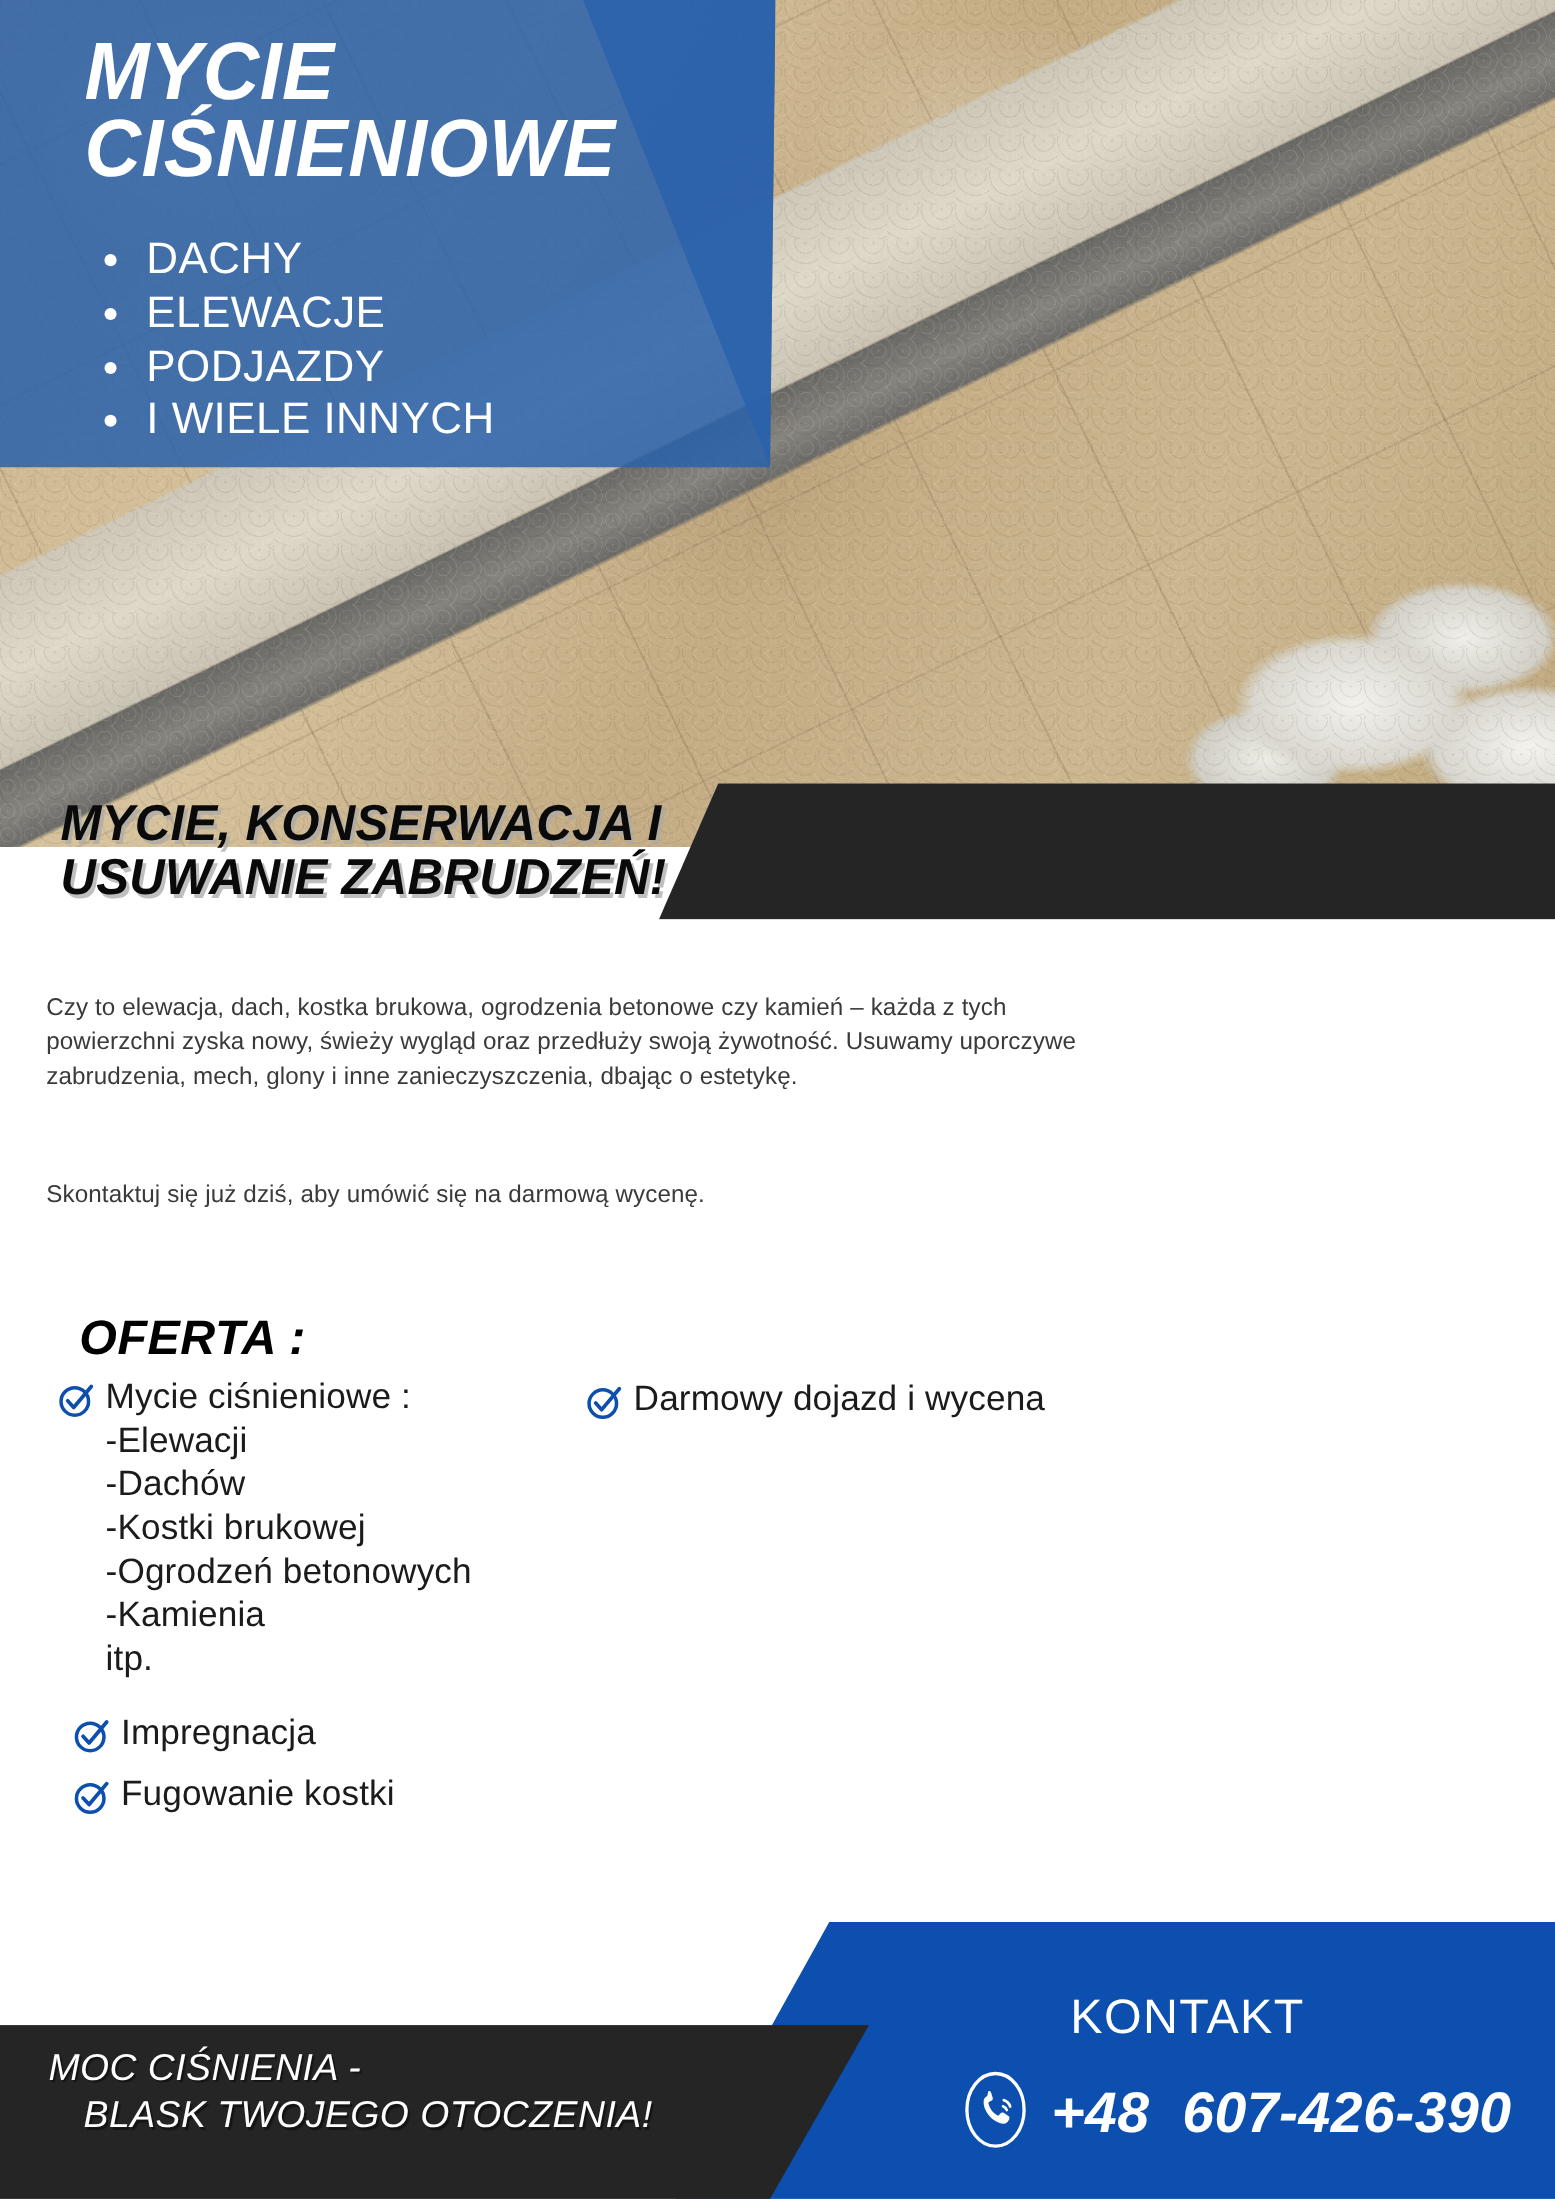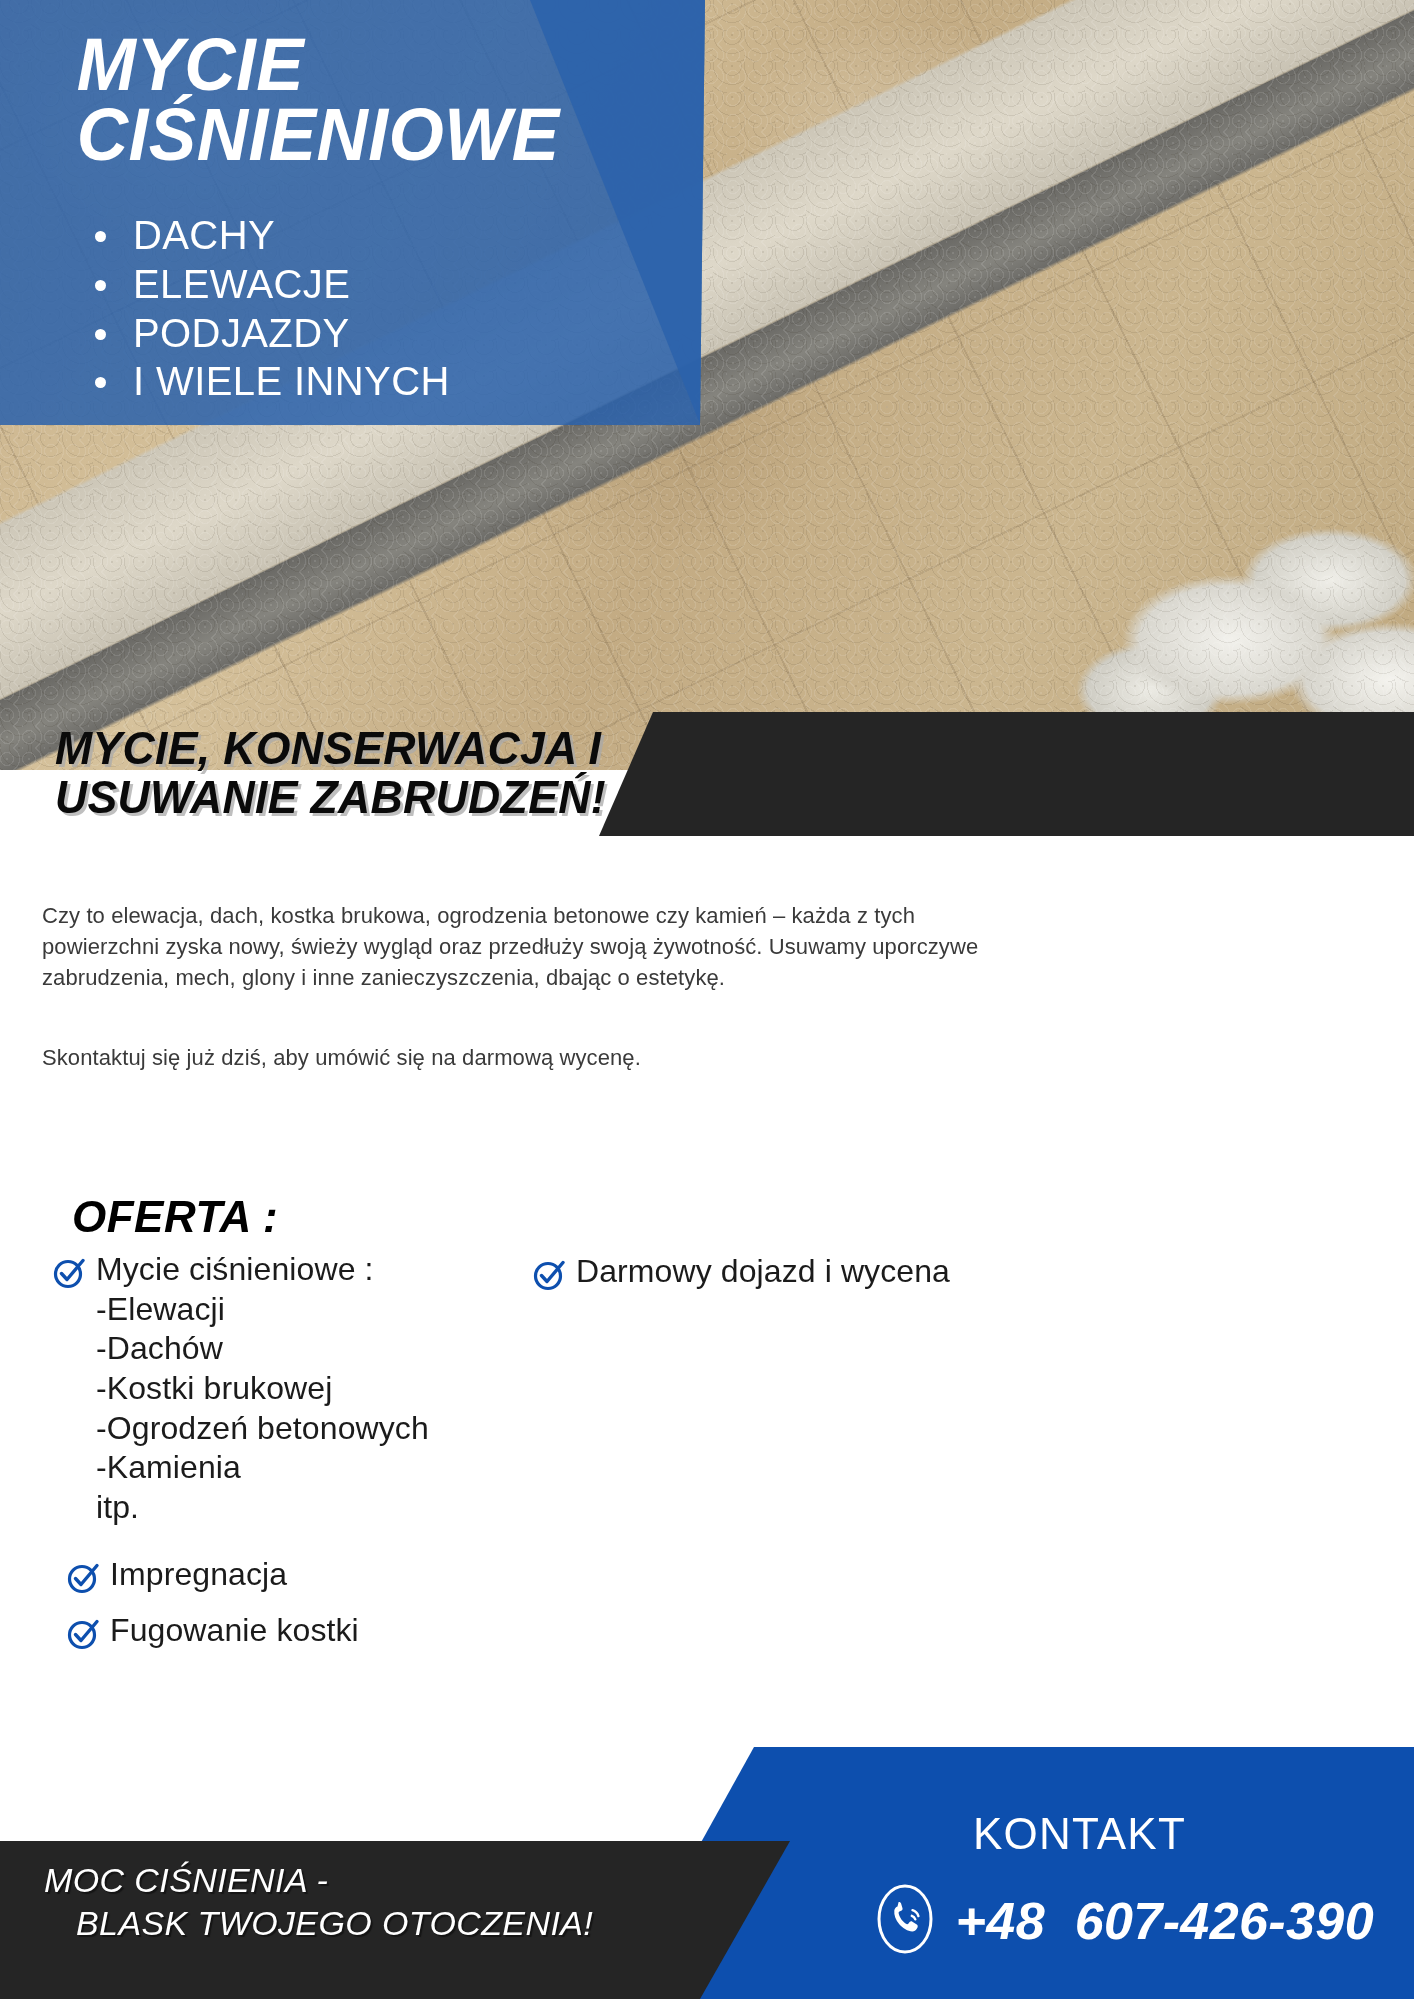--- a/index.html
+++ b/index.html
@@ -97,21 +97,21 @@
     transform:scaleX(.97); transform-origin:left center;
   }
 
   
   #body-copy {
     position:absolute; left:42px; top:900px; width:950px;
     font-family:"Liberation Sans Narrow","Liberation Sans",sans-serif;
     font-size:22px; line-height:1.42; color:#3a3a3a; font-weight:400;
     letter-spacing:.1px;
   }
-  #body-copy p + p { margin-top:48px; }
+  #body-copy p + p { margin-top:76px; }
 
   
   #oferta-title {
     position:absolute; left:72px; top:1192px;
     font-family:"Liberation Sans Narrow","Liberation Sans",sans-serif;
     font-weight:700; font-style:italic; font-size:44px; color:#000;
     letter-spacing:.5px;
   }
   #offer {
     position:absolute; left:52px; top:1250px; width:1300px;

